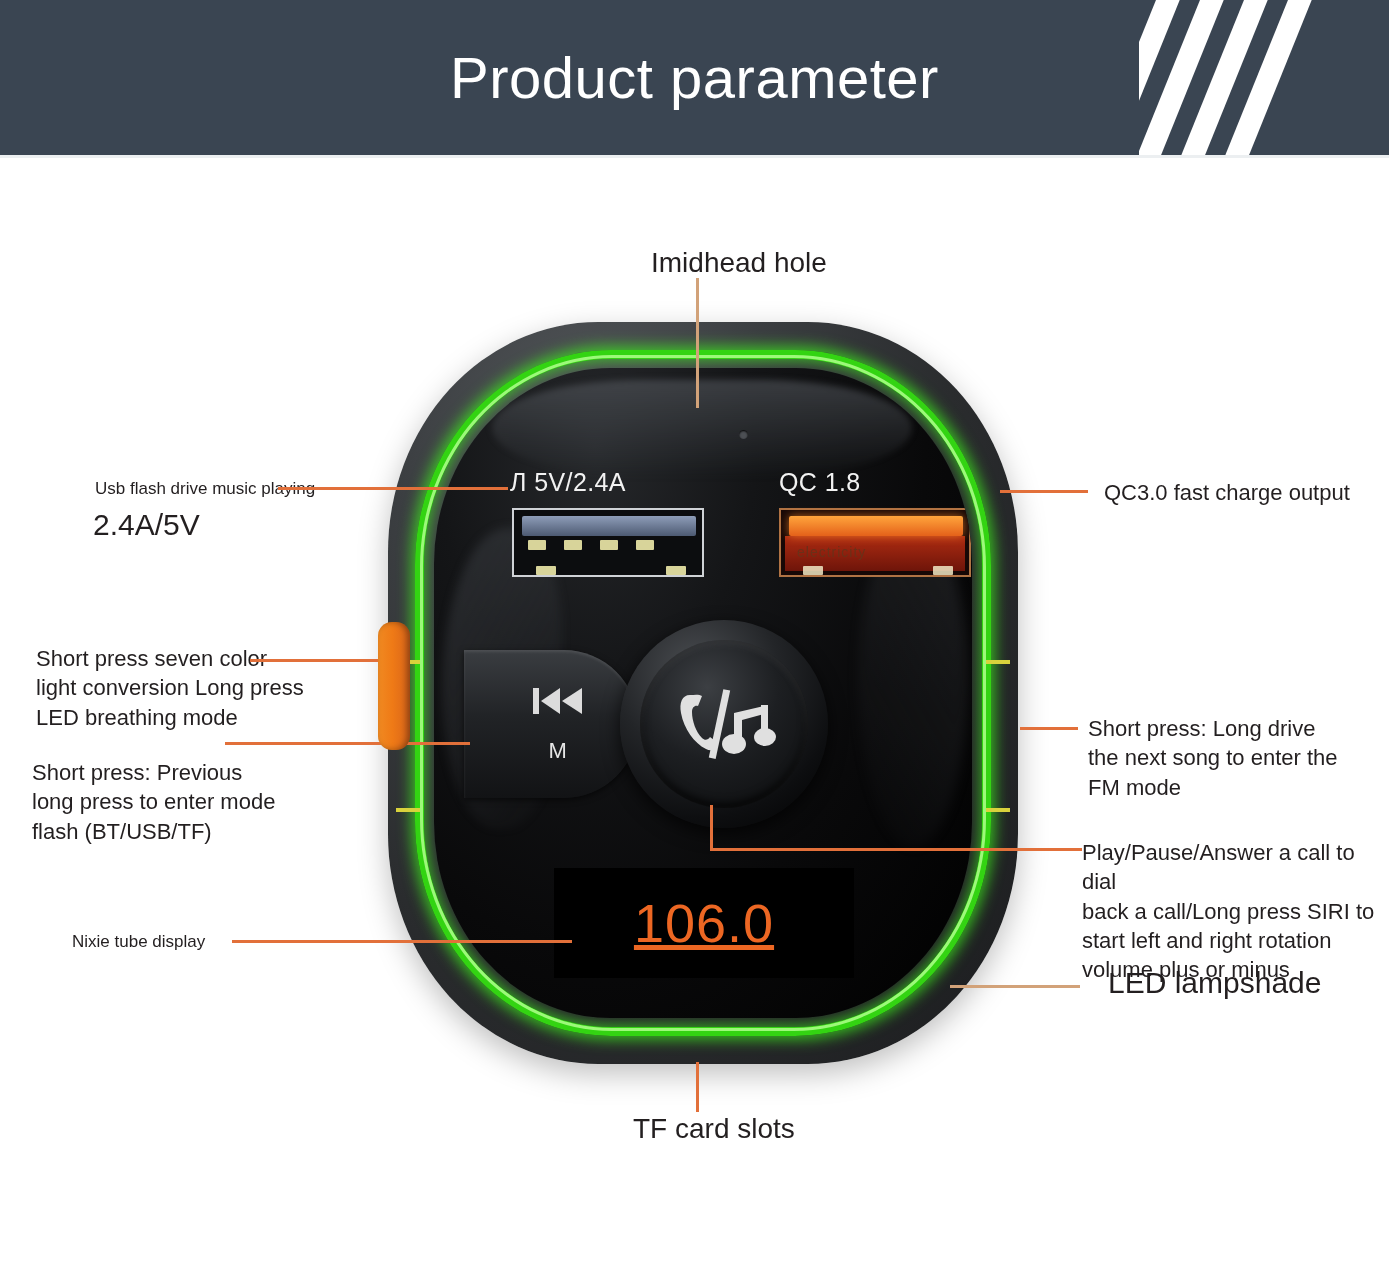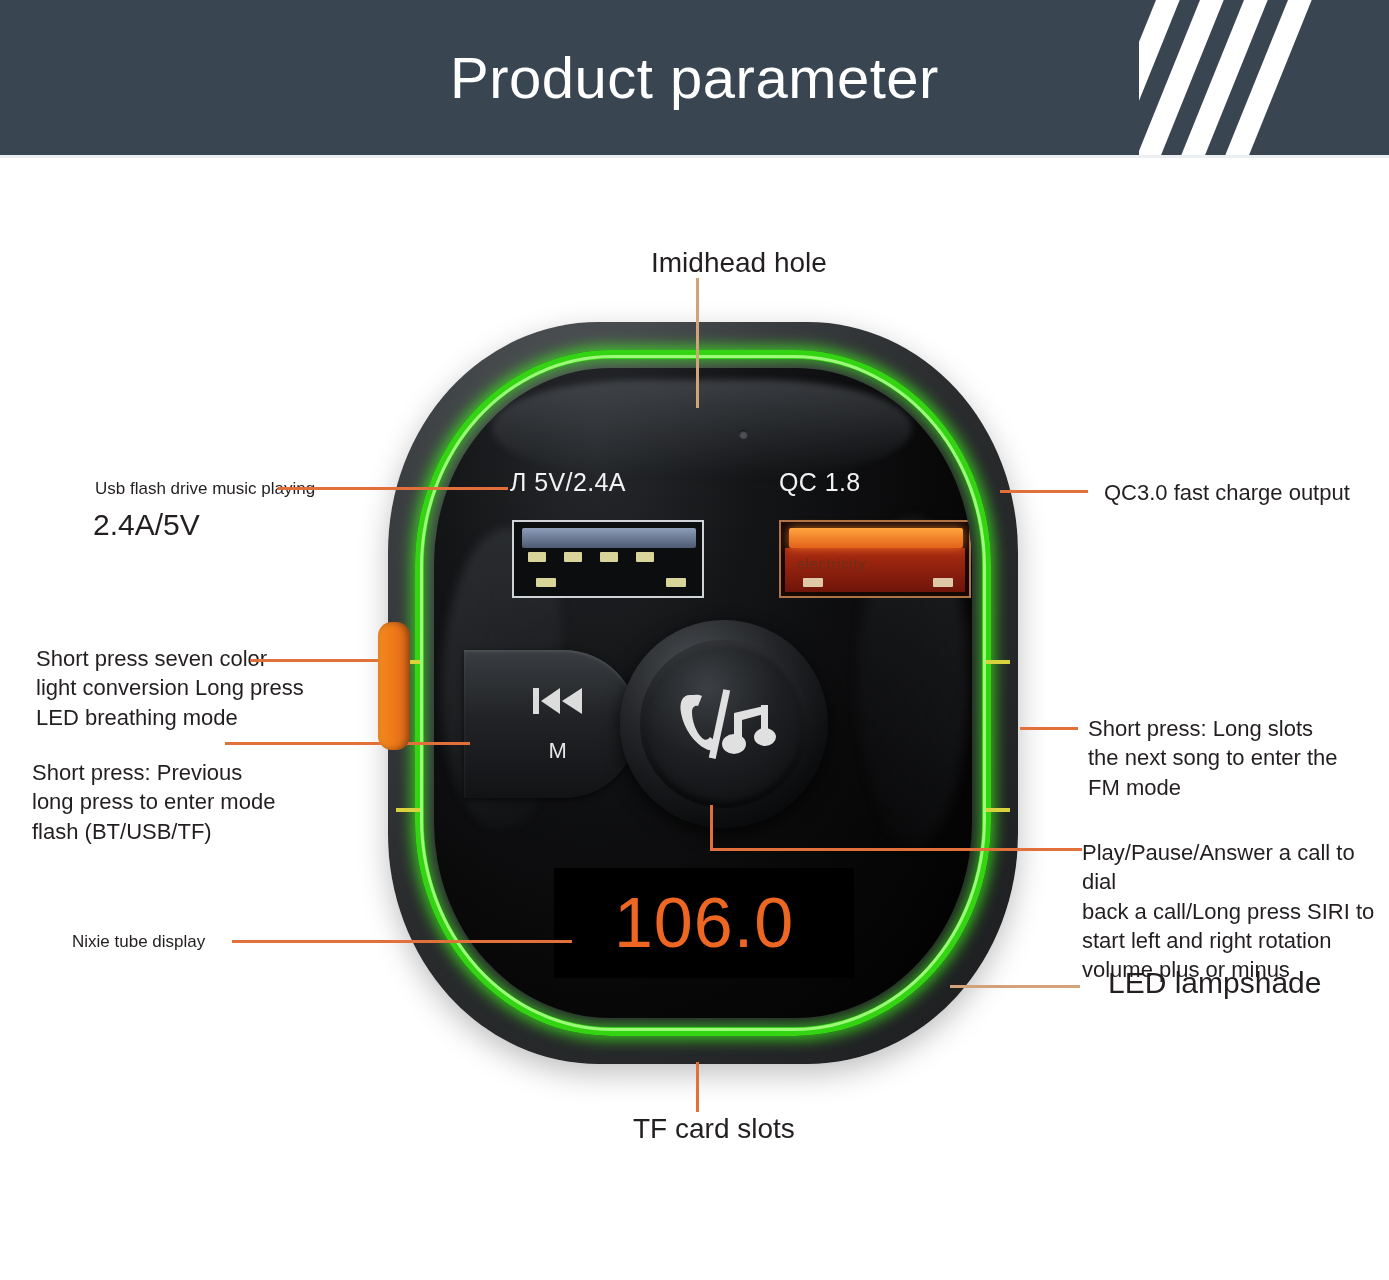--- a/index.html
+++ b/index.html
@@ -166,23 +166,22 @@
     white-space: nowrap;
     font-family: "Liberation Sans", sans-serif;
   }
   .port-label.left  { left: 76px;  top: 100px; }
   .port-label.right { left: 345px; top: 100px; }
 
   
   .usb {
     position: absolute;
     width: 192px;
-    height: 78px;
+    height: 69px;
     box-sizing: border-box;
-    margin-top: 12px;
   }
   .usb.usb-a { left: 78px; top: 140px; border: 2px solid #cfd2d6; background: #0c0d0f; }
   .usb.usb-qc { left: 345px; top: 140px; border: 2px solid #b07344; background: #170806; }
   .usb-tongue {
     position: absolute;
     left: 8px; top: 6px;
     width: 174px; height: 20px;
     border-radius: 2px;
   }
   .usb-a .usb-tongue { background: linear-gradient(180deg,#8e9db8,#4d5a72); }
@@ -255,25 +254,26 @@
     position: absolute;
     left: 120px; top: 500px;
     width: 300px; height: 110px;
     background: #000000;
     display: flex;
     align-items: center;
     justify-content: center;
   }
   .nixie-value {
     color: #ed6723;
-    font-size: 70px;
+    font-size: 54px;
     font-weight: 400;
     letter-spacing: 1px;
     font-family: "Liberation Sans", sans-serif;
     line-height: 1;
+    text-decoration: underline;
   }
 
   
   .ann {
     position: absolute;
     color: #231f20;
     font-family: "Liberation Sans", sans-serif;
     line-height: 1.33;
     white-space: pre-line;
   }
@@ -397,21 +397,21 @@
 light conversion Long press
  LED breathing mode</div>
 <div class="leader" style="left:250px; top:659px; width:145px;"></div>
 
 <div class="ann md" style="left:32px; top:758px;">Short press: Previous
 long press to enter mode
 flash (BT/USB/TF)</div>
 <div class="leader" style="left:225px; top:742px; width:245px;"></div>
 
 <div class="leader" style="left:1020px; top:727px; width:58px;"></div>
-<div class="ann md" style="left:1088px; top:714px;">Short press: Long slots
+<div class="ann md" style="left:1088px; top:714px;">Short press: Long drive
 the next song to enter the
 FM mode</div>
 
 <div class="leader" style="left:710px; top:848px; width:372px;"></div>
 <div class="leader vert" style="left:710px; top:805px; height:45px;"></div>
 <div class="ann md" style="left:1082px; top:838px;">Play/Pause/Answer a call to dial
 back a call/Long press SIRI to
 start left and right rotation
 volume plus or minus</div>
 

